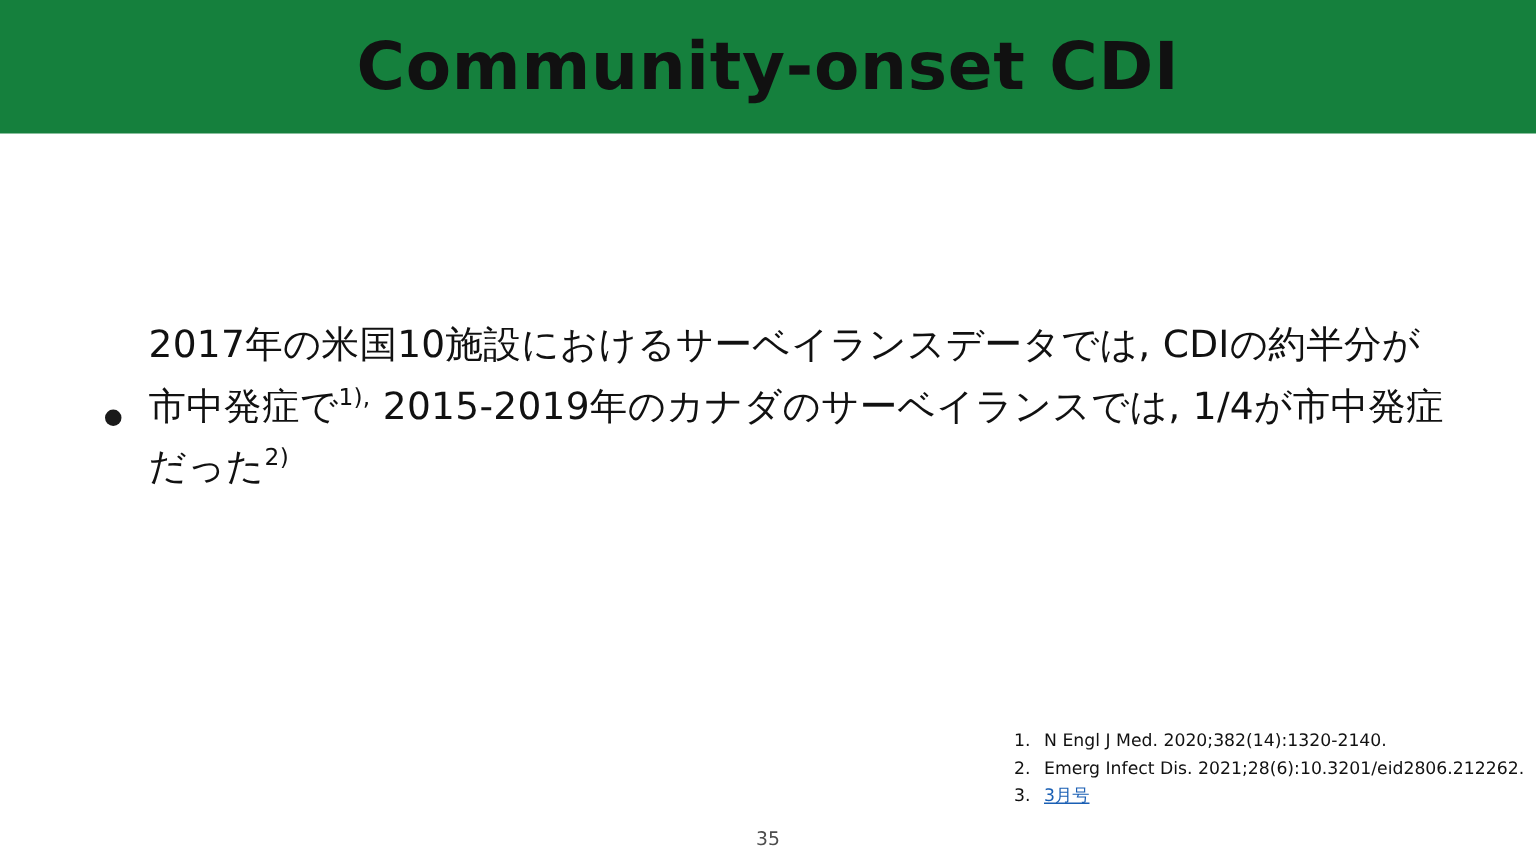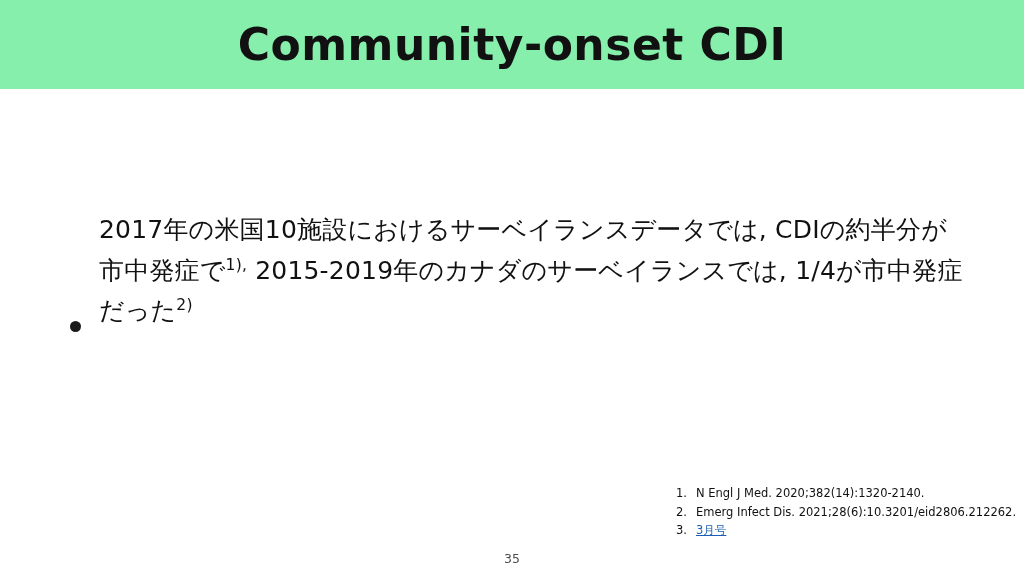--- a/index.html
+++ b/index.html
@@ -19,21 +19,21 @@
     height: 576px;
     position: relative;
     background: #ffffff;
   }
   .title-band {
     position: absolute;
     left: 0;
     top: 0;
     width: 1024px;
     height: 89px;
-    background: #86efac;
+    background: #15803d;
     display: flex;
     align-items: center;
     justify-content: center;
   }
   .title-text {
     font-size: 44px;
     font-weight: bold;
     color: #111111;
     letter-spacing: 0.5px;
     line-height: 1;
@@ -41,21 +41,21 @@
     font-family: "DejaVu Sans", sans-serif;
   }
   .body {
     position: absolute;
     left: 70px;
     top: 210px;
     width: 900px;
   }
   .bullet-row {
     display: flex;
-    align-items: flex-end;
+    align-items: center;
     margin-bottom: 36px;
   }
   .bullet-dot {
     width: 11px;
     height: 11px;
     border-radius: 50%;
     background: #1a1a1a;
     margin-top: 15px;
     margin-right: 18px;
     flex: 0 0 auto;

